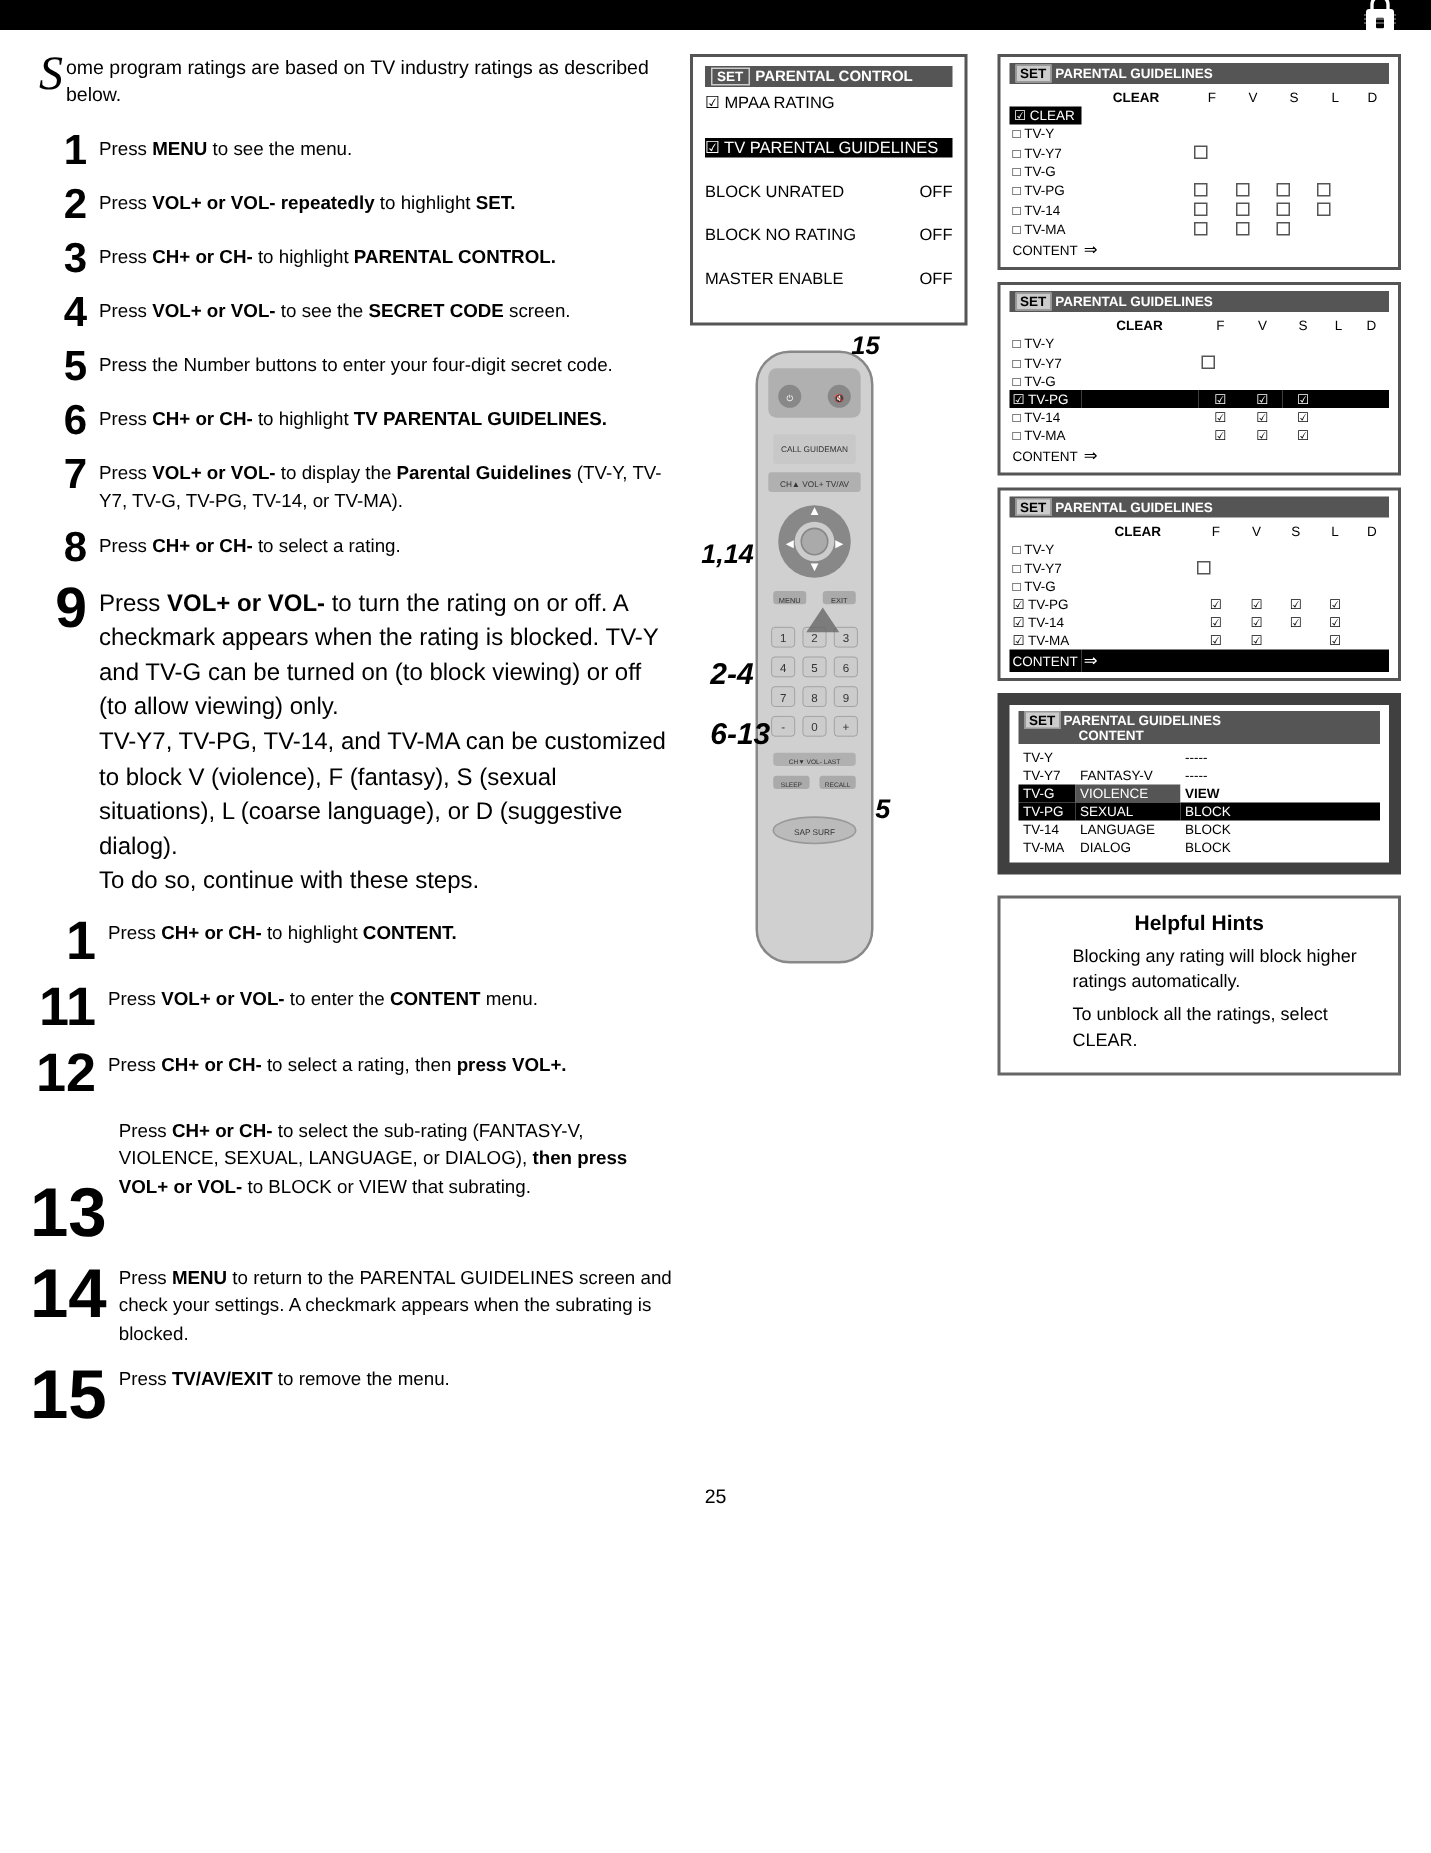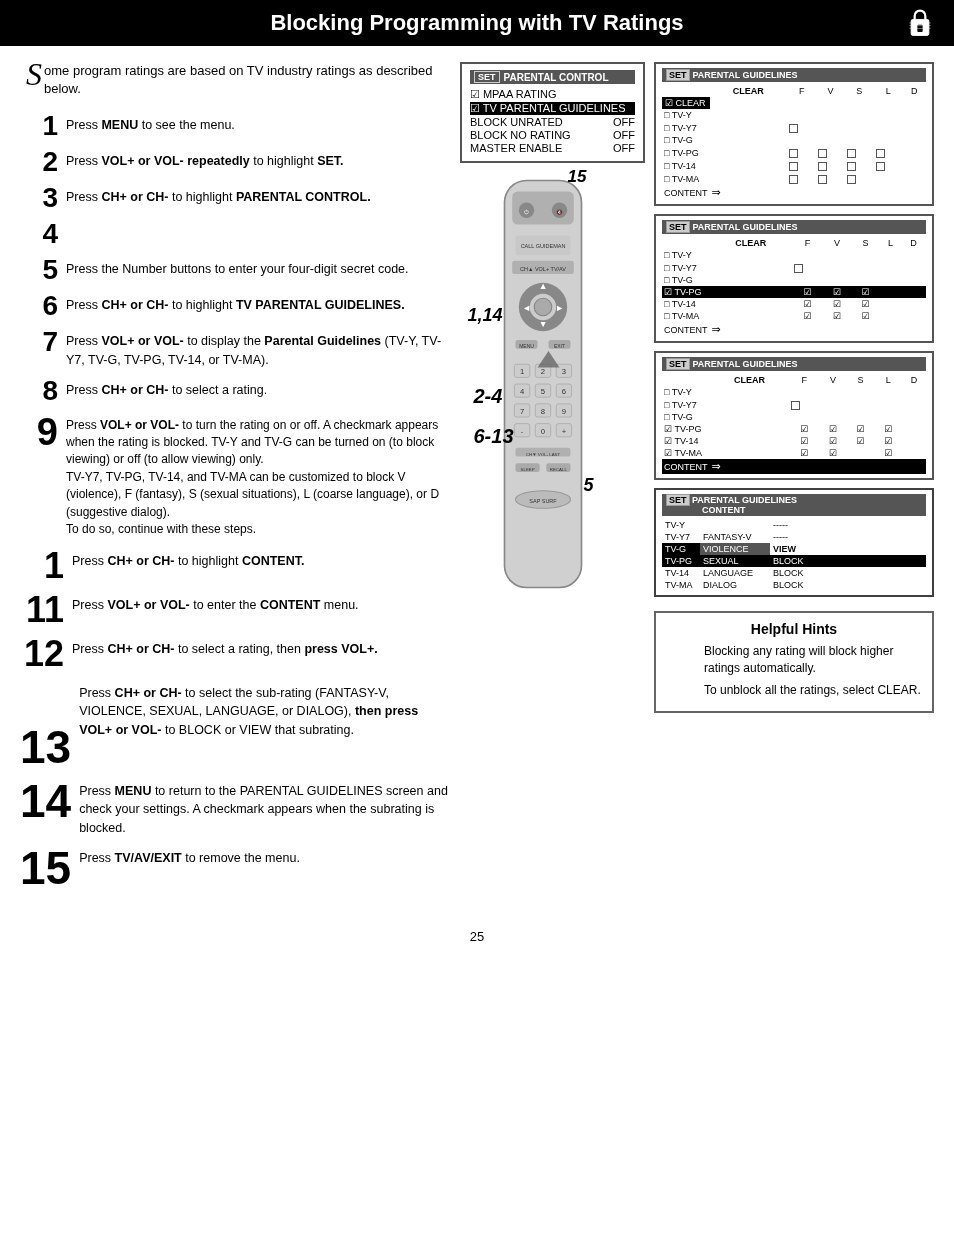--- a/index.html
+++ b/index.html
@@ -86,35 +86,35 @@
       font-size: 52px;
     }
     .step-text {
       font-size: 12.5px;
       line-height: 1.45;
       padding-top: 4px;
     }
     .step-text b { font-weight: bold; }
 
     .step-9-text {
-      font-size: 12px;
+      font-size: 16px;
       line-height: 1.45;
     }
 
     
     .right-col {
       flex: 1;
       display: flex;
       flex-direction: column;
       gap: 8px;
     }
 
     .right-top {
       display: flex;
-      gap: 9px;
+      gap: 20px;
     }
 
     
     .pc-box {
       border: 2px solid #555;
       padding: 6px 8px;
       font-size: 11px;
       width: 185px;
       flex-shrink: 0;
       background: #fff;
@@ -135,21 +135,21 @@
       color: #fff;
       border: 1px solid #ccc;
       font-size: 9px;
       font-weight: bold;
       padding: 0 3px;
     }
     .pc-row {
       display: flex;
       justify-content: space-between;
       font-size: 11px;
-      margin-bottom: 1px;
+      margin-bottom: 17px;
     }
     .pc-row.highlighted {
       background: #000;
       color: #fff;
     }
 
     
     .guidelines-col {
       display: flex;
       flex-direction: column;
@@ -192,21 +192,21 @@
       border: 1px solid #555;
       display: inline-block;
       vertical-align: middle;
       font-size: 8px;
       line-height: 9px;
       text-align: center;
     }
 
     
     .content-box {
-      border: 2px solid #404040;
+      border: 8px solid #404040;
       padding: 4px 6px;
       font-size: 10px;
       background: #fff;
     }
     .content-header {
       background: #555;
       color: #fff;
       font-size: 9px;
       font-weight: bold;
       padding: 1px 4px;
@@ -248,21 +248,20 @@
     .page-number {
       text-align: center;
       font-size: 13px;
       padding: 10px;
     }
   </style>
 </head>
 <body>
 
 <div class="page-header">
-  <span>Blocking Programming with TV Ratings</span>
 
   <svg class="lock-icon" viewBox="0 0 28 36" fill="none" xmlns="http://www.w3.org/2000/svg">
     <rect x="4" y="14" width="20" height="18" rx="2" fill="white" stroke="white" stroke-width="1"></rect>
     <path d="M8 14V10C8 6.69 10.69 4 14 4C17.31 4 20 6.69 20 10V14" stroke="white" stroke-width="2.5" fill="none"></path>
     <rect x="11" y="20" width="6" height="8" rx="1" fill="#000"></rect>
 
     <line x1="2" y1="18" x2="26" y2="18" stroke="white" stroke-width="0.5"></line>
     <line x1="2" y1="21" x2="26" y2="21" stroke="white" stroke-width="0.5"></line>
     <line x1="2" y1="24" x2="26" y2="24" stroke="white" stroke-width="0.5"></line>
   </svg>
@@ -288,20 +287,21 @@
         <span class="step-text">Press <b>VOL+ or VOL- repeatedly</b> to highlight <b>SET.</b></span>
       </li>
 
       <li class="step-item">
         <span class="step-num">3</span>
         <span class="step-text">Press <b>CH+ or CH-</b> to highlight <b>PARENTAL CONTROL.</b></span>
       </li>
 
       <li class="step-item">
         <span class="step-num">4</span>
+        <span class="step-text">Press <b>VOL+ or VOL-</b> to see the <b>SECRET CODE</b> screen.</span>
       </li>
 
       <li class="step-item">
         <span class="step-num">5</span>
         <span class="step-text">Press the Number buttons to enter your four-digit secret code.</span>
       </li>
 
       <li class="step-item">
         <span class="step-num">6</span>
         <span class="step-text">Press <b>CH+ or CH-</b> to highlight <b>TV PARENTAL GUIDELINES.</b></span>

